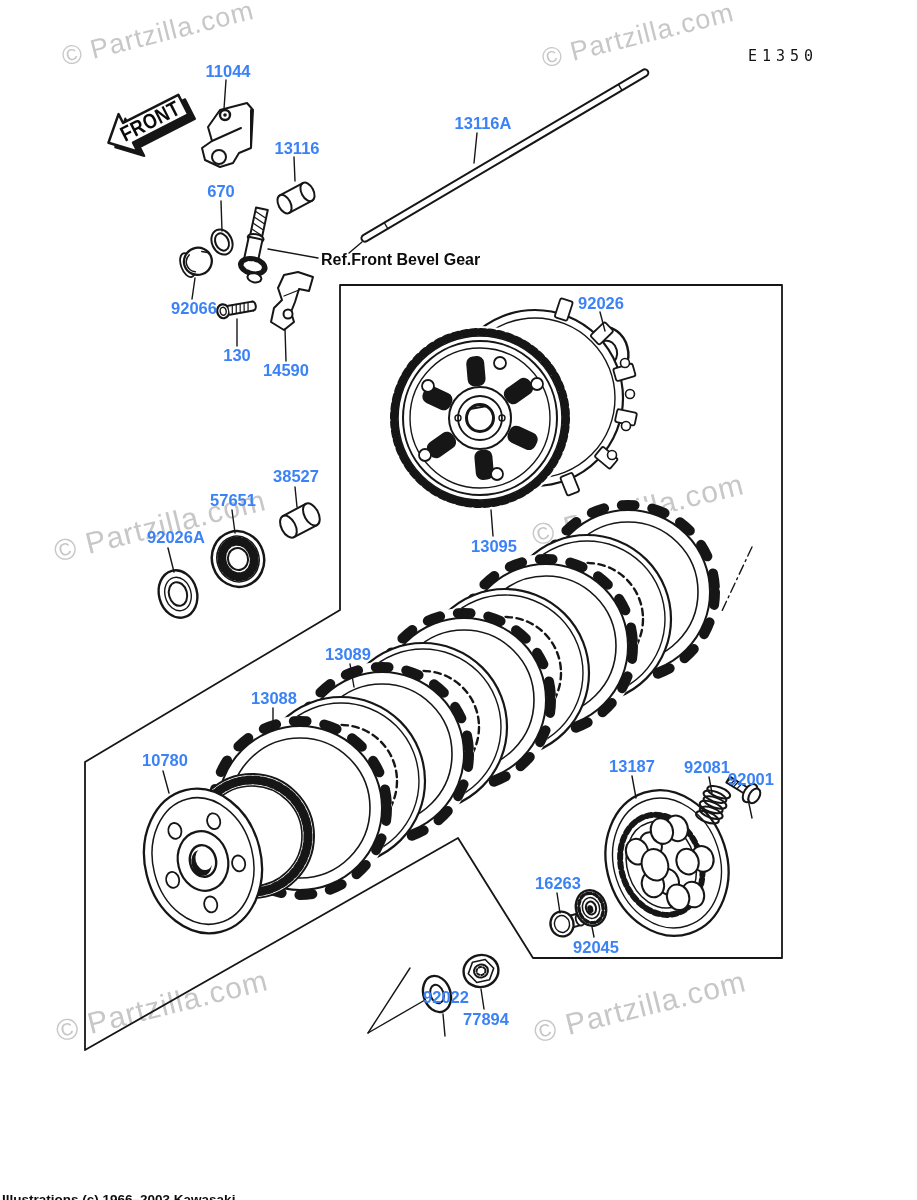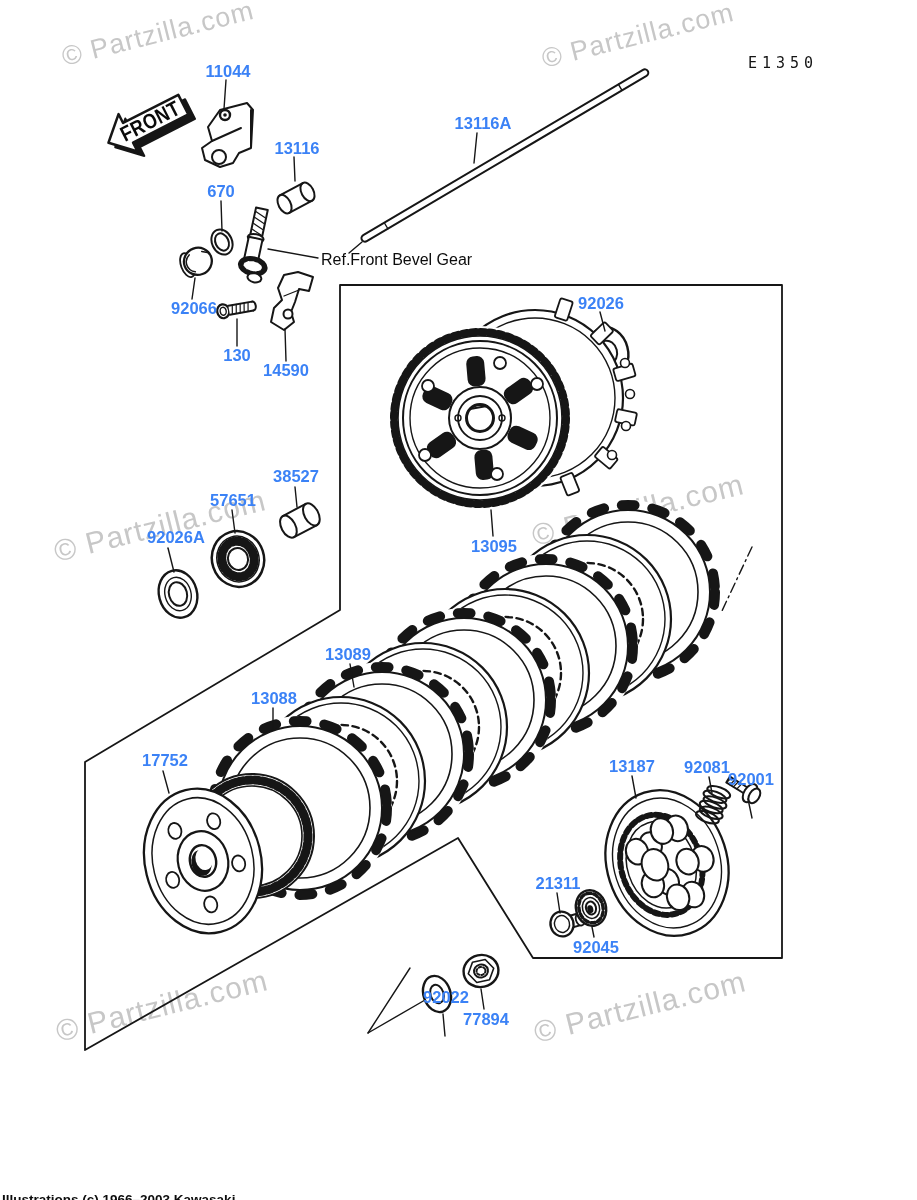--- a/index.html
+++ b/index.html
@@ -5,21 +5,21 @@
   html,body{margin:0;padding:0;background:#ffffff;}
   .canvas{position:relative;width:917px;height:1200px;background:#ffffff;overflow:hidden;
           font-family:"Liberation Sans",sans-serif;}
   .art{position:absolute;left:0;top:0;z-index:1;}
   .wm{position:absolute;z-index:0;color:#c7c7c7;font-family:"Liberation Sans",sans-serif;
       font-weight:normal;white-space:nowrap;transform:translate(-50%,-50%) rotate(-14deg);
       letter-spacing:1px;}
   .plabel{position:absolute;z-index:2;transform:translate(-50%,-50%);
           font-weight:bold;font-size:16.5px;color:#3b82f6;white-space:nowrap;}
   .refnote{position:absolute;z-index:2;transform:translateY(-50%);
-          font-weight:normal;font-size:16px;color:#0c0c0c;white-space:nowrap;}
+          font-weight:bold;font-size:16px;color:#0c0c0c;white-space:nowrap;}
   .ecode{position:absolute;z-index:2;font-family:"DejaVu Sans Mono",monospace;
          font-size:15px;letter-spacing:5px;color:#141414;}
   .footer{position:absolute;z-index:2;left:2px;top:1155px;font-weight:bold;
           font-size:13.5px;line-height:18px;color:#0c0c0c;white-space:pre;}
 </style>
 </head>
 <body>
 
 <div class="canvas">
 
@@ -396,41 +396,41 @@
     </g>
 
     <g stroke-width="1.4">
       <line x1="410" y1="968" x2="368" y2="1033"></line>
       <line x1="425" y1="1000" x2="368" y2="1033"></line>
     </g>
 
     <line stroke-width="1.4" stroke-dasharray="10 4 2 4" x1="752" y1="547" x2="721" y2="613"></line>
   </svg>
 
-  <div class="ecode" style="left:748px;top:54px">E1350</div>
+  <div class="ecode" style="left:748px;top:47px">E1350</div>
 
   <div class="plabel" style="left:228px;top:71px">11044</div>
   <div class="plabel" style="left:297px;top:148px">13116</div>
   <div class="plabel" style="left:483px;top:123px">13116A</div>
   <div class="plabel" style="left:221px;top:191px">670</div>
   <div class="plabel" style="left:194px;top:308px">92066</div>
   <div class="plabel" style="left:237px;top:355px">130</div>
   <div class="plabel" style="left:286px;top:370px">14590</div>
   <div class="plabel" style="left:601px;top:303px">92026</div>
   <div class="plabel" style="left:494px;top:546px">13095</div>
   <div class="plabel" style="left:296px;top:476px">38527</div>
   <div class="plabel" style="left:233px;top:500px">57651</div>
   <div class="plabel" style="left:176px;top:537px">92026A</div>
   <div class="plabel" style="left:348px;top:654px">13089</div>
   <div class="plabel" style="left:274px;top:698px">13088</div>
-  <div class="plabel" style="left:165px;top:760px">17752</div>
+  <div class="plabel" style="left:165px;top:760px">10780</div>
   <div class="plabel" style="left:632px;top:766px">13187</div>
   <div class="plabel" style="left:707px;top:767px">92081</div>
   <div class="plabel" style="left:751px;top:779px">92001</div>
-  <div class="plabel" style="left:558px;top:883px">21311</div>
+  <div class="plabel" style="left:558px;top:883px">16263</div>
   <div class="plabel" style="left:596px;top:947px">92045</div>
   <div class="plabel" style="left:486px;top:1019px">77894</div>
   <div class="plabel" style="left:446px;top:997px">92022</div>
 
   <div class="refnote" style="left:321px;top:260px">Ref.Front Bevel Gear</div>
 
   <div class="footer">
     <div>Illustrations (c) 1966–2003 Kawasaki</div>
     
   </div>

